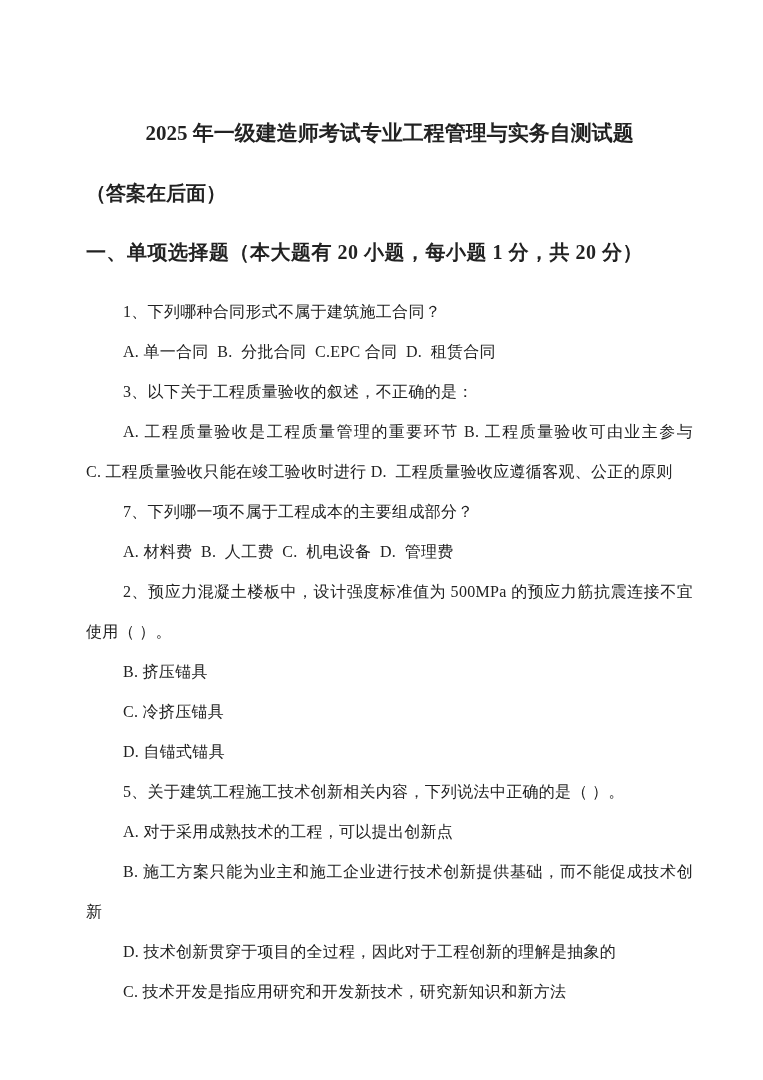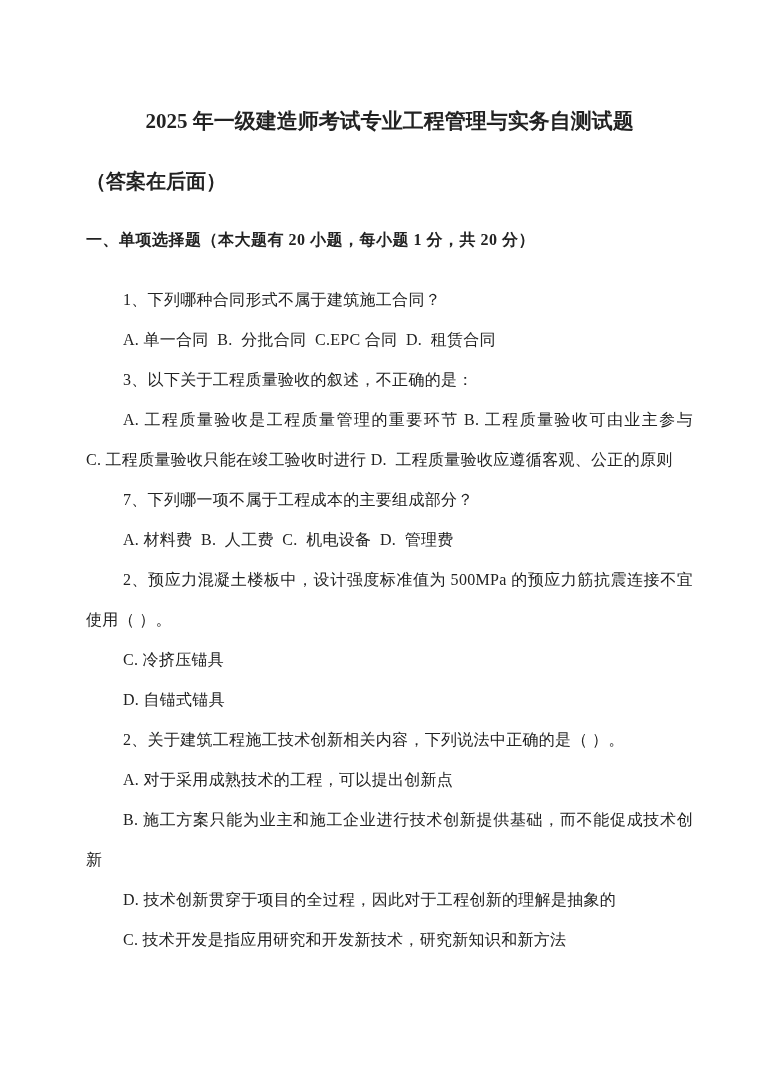--- a/index.html
+++ b/index.html
@@ -16,31 +16,31 @@
     font-family: "Liberation Serif", "DejaVu Serif", serif;
     box-sizing: border-box;
     padding: 101px 70px 0 86px;
     overflow: hidden;
   }
   .doc-title {
     font-size: 21px;
     font-weight: 700;
     text-align: center;
     line-height: 40px;
-    margin: 0;
+    margin: 12px;
   }
   .doc-subtitle {
     font-size: 20px;
     font-weight: 700;
     text-align: left;
     line-height: 40px;
     margin: 20px 0 0 0;
   }
   .section-heading {
-    font-size: 16px;
+    font-size: 20px;
     font-weight: 700;
     line-height: 40px;
     margin: 19px 0 0 0;
     letter-spacing: 0.5px;
   }
   .questions {
     margin-top: 20px;
   }
   .para {
     font-size: 16px;
@@ -59,21 +59,22 @@
   <h2 class="doc-subtitle">（答案在后面）</h2>
   <h3 class="section-heading">一、单项选择题（本大题有 20 小题，每小题 1 分，共 20 分）</h3>
   <div class="questions">
       <p class="para">1、下列哪种合同形式不属于建筑施工合同？</p>
       <p class="para">A.&nbsp;单一合同&nbsp; B.&nbsp; 分批合同&nbsp; C.EPC 合同&nbsp; D.&nbsp; 租赁合同</p>
       <p class="para">3、以下关于工程质量验收的叙述，不正确的是：</p>
       <p class="para">A.&nbsp;工程质量验收是工程质量管理的重要环节 B.&nbsp;工程质量验收可由业主参与 C.&nbsp;工程质量验收只能在竣工验收时进行 D.&nbsp; 工程质量验收应遵循客观、公正的原则</p>
       <p class="para">7、下列哪一项不属于工程成本的主要组成部分？</p>
       <p class="para">A.&nbsp;材料费&nbsp; B.&nbsp; 人工费&nbsp; C.&nbsp; 机电设备&nbsp; D.&nbsp; 管理费</p>
       <p class="para">2、预应力混凝土楼板中，设计强度标准值为 500MPa 的预应力筋抗震连接不宜使用（ ）。</p>
+      <p class="para">B.&nbsp;挤压锚具</p>
       <p class="para">C.&nbsp;冷挤压锚具</p>
       <p class="para">D.&nbsp;自锚式锚具</p>
-      <p class="para">2、关于建筑工程施工技术创新相关内容，下列说法中正确的是（ ）。</p>
+      <p class="para">5、关于建筑工程施工技术创新相关内容，下列说法中正确的是（ ）。</p>
       <p class="para">A.&nbsp;对于采用成熟技术的工程，可以提出创新点</p>
       <p class="para">B.&nbsp;施工方案只能为业主和施工企业进行技术创新提供基础，而不能促成技术创新</p>
       <p class="para">D.&nbsp;技术创新贯穿于项目的全过程，因此对于工程创新的理解是抽象的</p>
       <p class="para">C.&nbsp;技术开发是指应用研究和开发新技术，研究新知识和新方法</p>
     </div>
 </div>
 
 </body></html>

